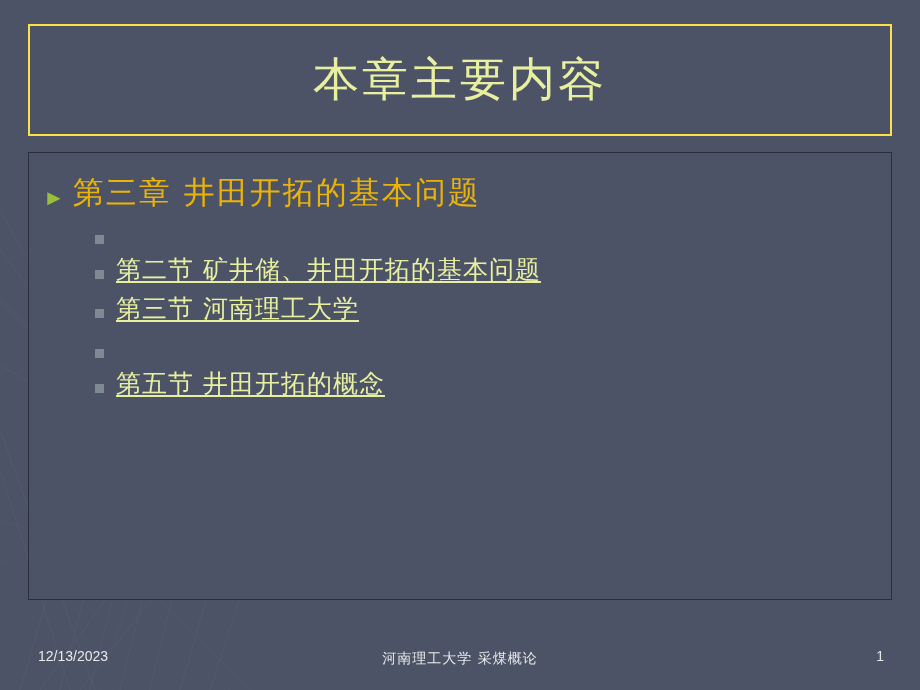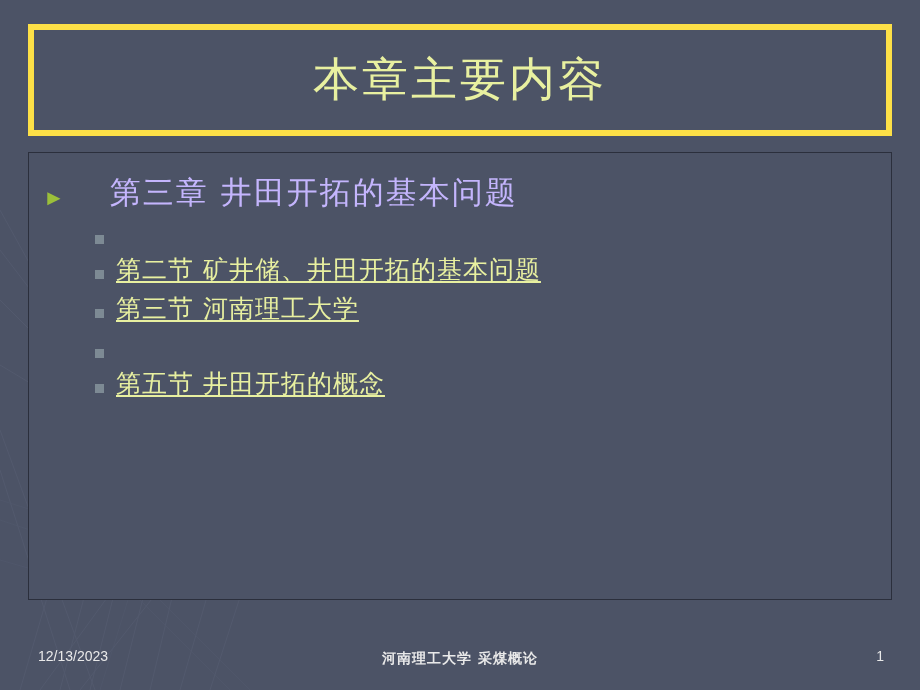--- a/index.html
+++ b/index.html
@@ -20,21 +20,21 @@
     position: absolute;
     left: 0; top: 0;
     width: 330px; height: 690px;
     pointer-events: none;
     opacity: 0.45;
   }
   .title-box {
     position: absolute;
     left: 28px; top: 24px;
     width: 864px; height: 112px;
-    border: 6px solid #fde047;
+    border: 2px solid #fde047;
     background: #4c5366;
   }
   .title-text {
     position: absolute;
     left: 0; right: 0; top: 50%;
     transform: translateY(-50%);
     text-align: center;
     font-family: "DejaVu Sans", sans-serif;
     font-size: 46px;
     color: #e8f0a0;
@@ -58,25 +58,24 @@
     flex: 0 0 auto;
     color: #9bbf3a;
     font-size: 22px;
     line-height: 1;
     margin-top: 12px;
     margin-right: 8px;
   }
   .lvl1 .txt {
     font-family: "DejaVu Sans", sans-serif;
     font-size: 31px;
-    color: #c4b5fd;
+    color: #eab308;
     letter-spacing: 2px;
     line-height: 1.15;
     white-space: nowrap;
-    margin-left: 37px;
   }
   .lvl2 {
     display: flex;
     align-items: flex-start;
     margin: 0 0 12px 0;
     padding-left: 52px;
   }
   .lvl2 .bullet {
     flex: 0 0 auto;
     width: 9px; height: 9px;
@@ -107,21 +106,20 @@
     color: #e9e9e9;
   }
   .footer .center {
     position: absolute;
     left: 0; right: 0; top: 16px;
     text-align: center;
     font-family: "DejaVu Sans", sans-serif;
     font-size: 14px;
     color: #e9e9e9;
     letter-spacing: 1px;
-    font-weight: bold;
   }
   .footer .page {
     position: absolute;
     right: 36px; top: 14px;
     font-family: "Liberation Sans", sans-serif;
     font-size: 14px;
     color: #e9e9e9;
   }
 </style>
 </head>

